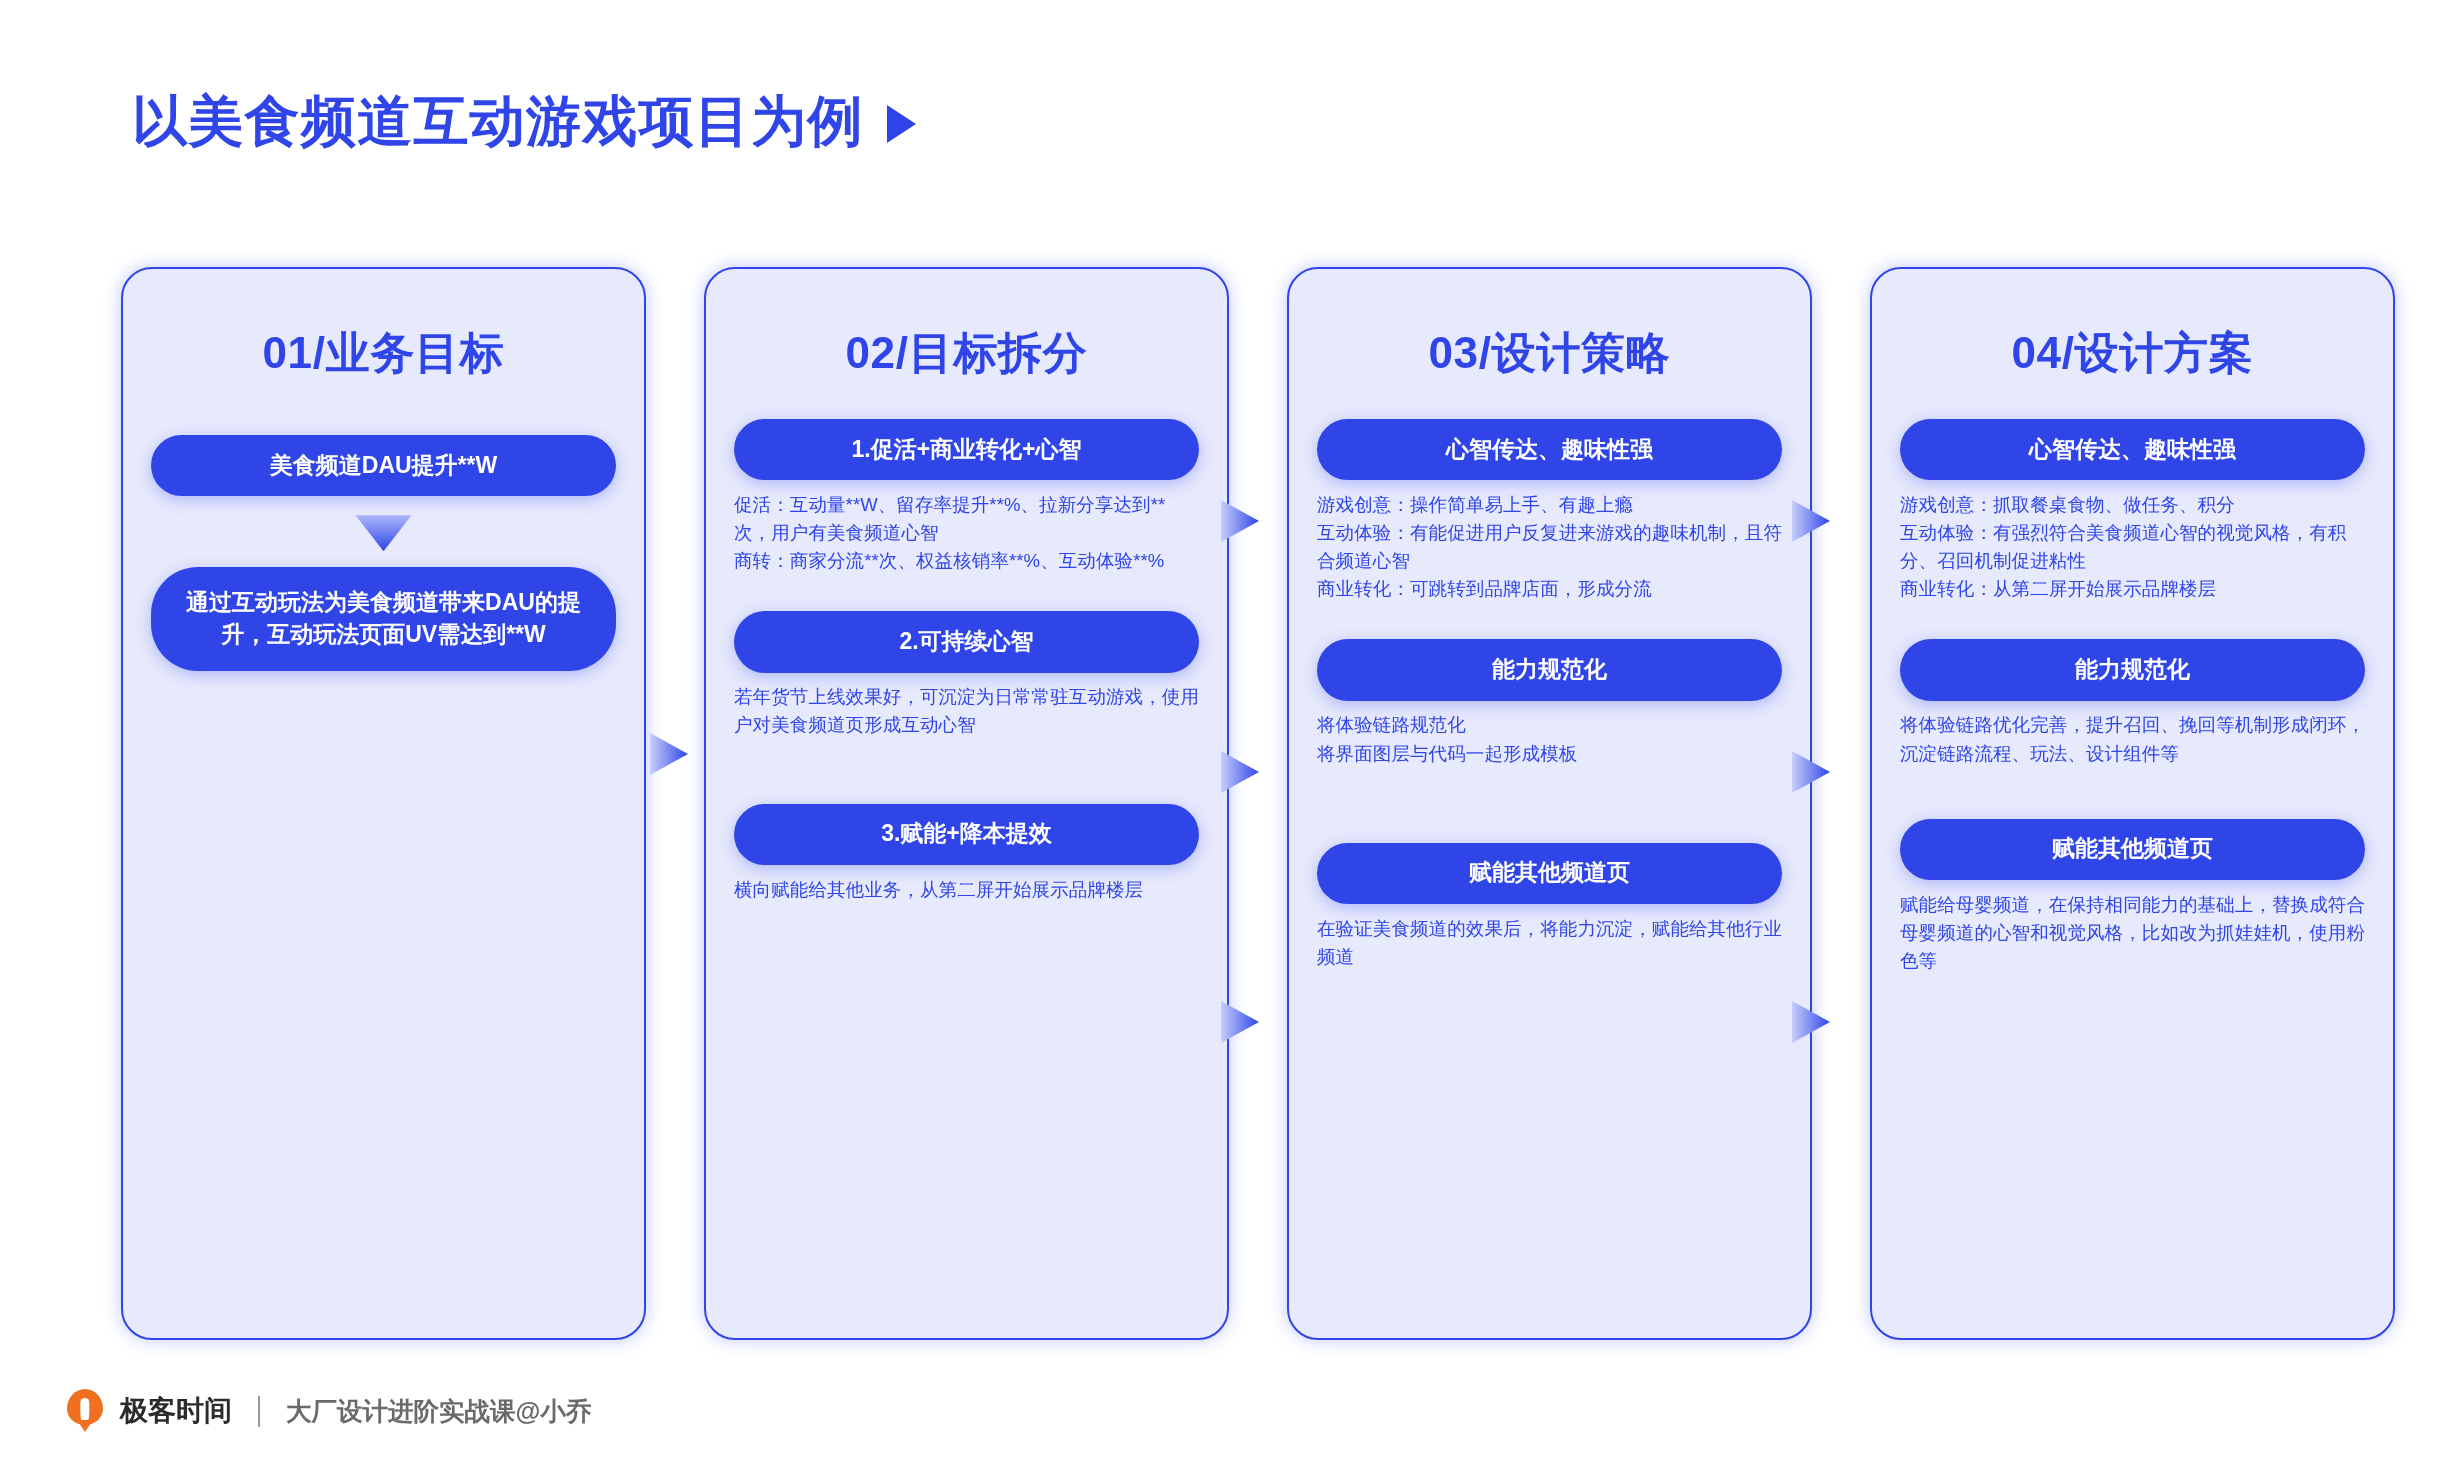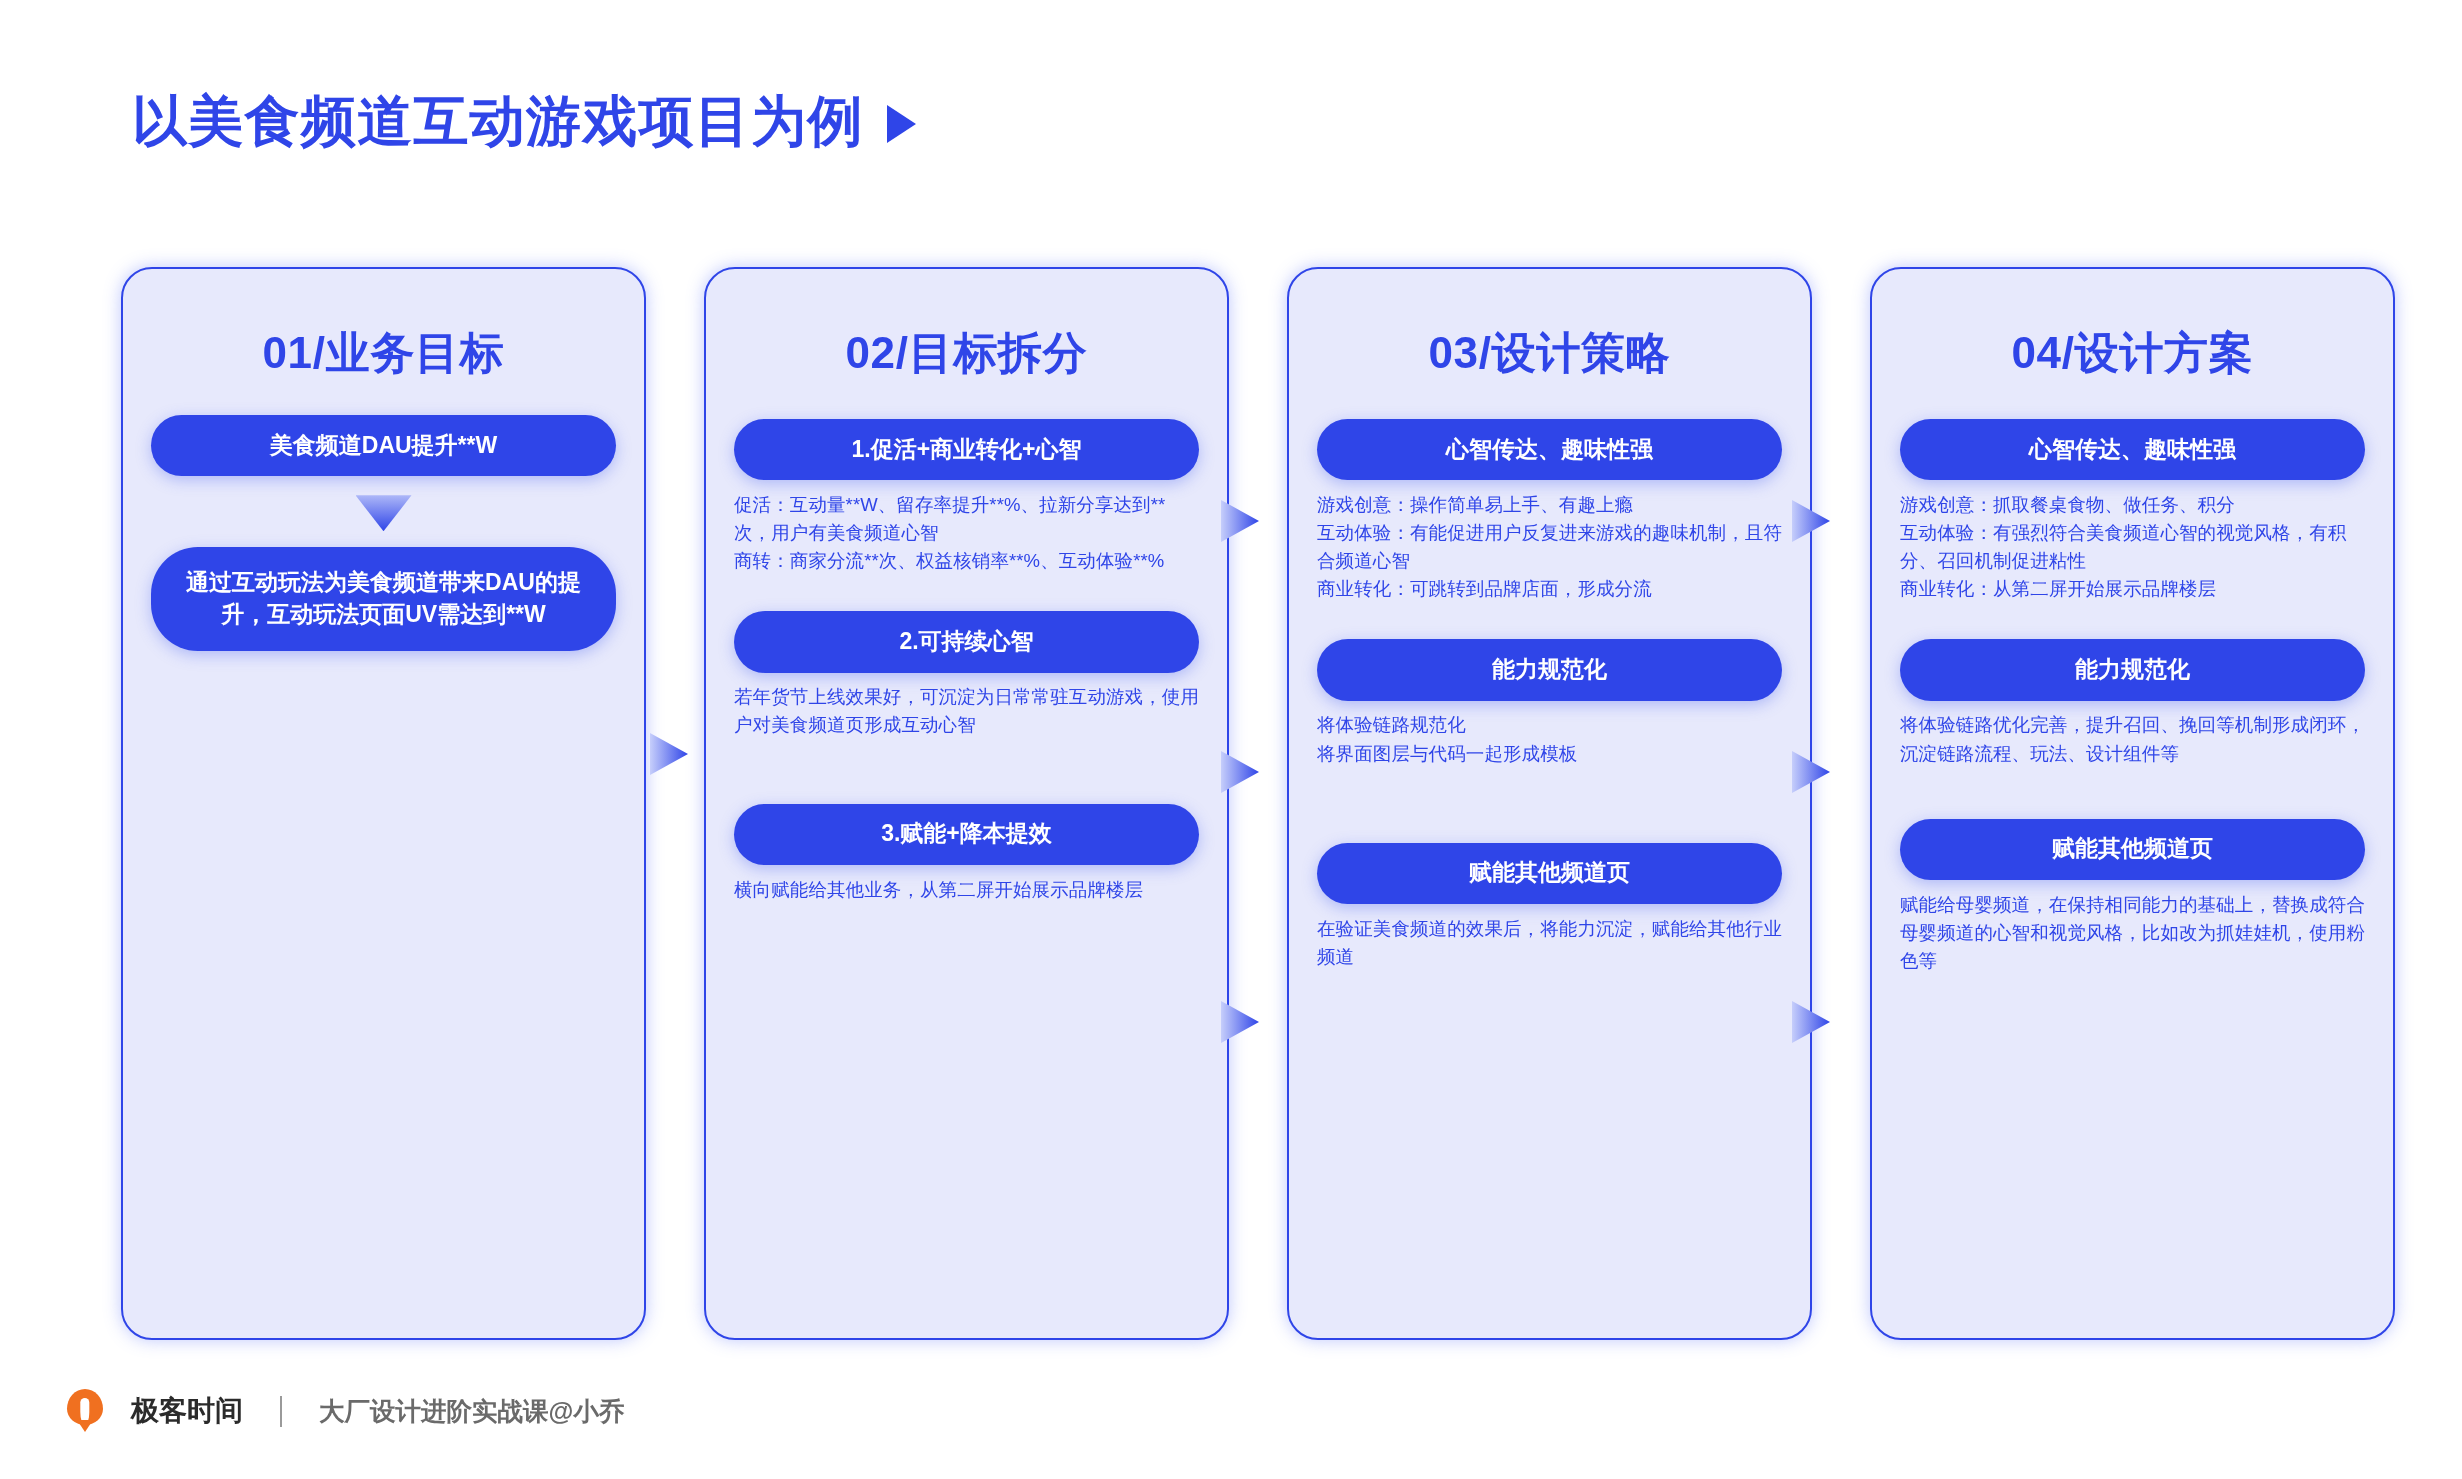--- a/index.html
+++ b/index.html
@@ -72,21 +72,21 @@
     color:#2F45E8;
     font-size:18.5px;
     font-weight:normal;
     line-height:1.52;
     margin-top:10.7px;
     letter-spacing:0.1px;
   }
   .desc p{margin:0;}
 
   
-  .c1-block{margin-top:32px;}
+  .c1-block{margin-top:52px;}
   .down-arrow-wrap{
     width:56px;height:36px;margin:19px auto 16px auto;
     background:linear-gradient(to bottom,#AEB8F8,#2F45E8);
     clip-path:polygon(0 0,100% 0,50% 100%);
   }
 
   
   .block{margin-top:36px;}
   .block.first{}
 
@@ -94,21 +94,21 @@
   .conn{
     position:absolute;
     width:38px;height:42px;
     background:linear-gradient(to right,#C6CEFB,#2F45E8);
     clip-path:polygon(0 0,100% 50%,0 100%);
   }
 
   
   .footer{
     position:absolute;left:67px;top:1389px;
-    display:flex;align-items:center;gap:28px;
+    display:flex;align-items:center;gap:17px;
   }
   .logo-mark{
     width:36px;height:44px;position:relative;flex:0 0 auto;
   }
   .logo-mark .drop{
     position:absolute;left:0;top:0;width:36px;height:36px;
     background:#F07020;border-radius:50% 50% 50% 50%/55% 55% 45% 45%;
   }
   .logo-mark .drop:after{
     content:"";position:absolute;left:50%;top:9.4px;

